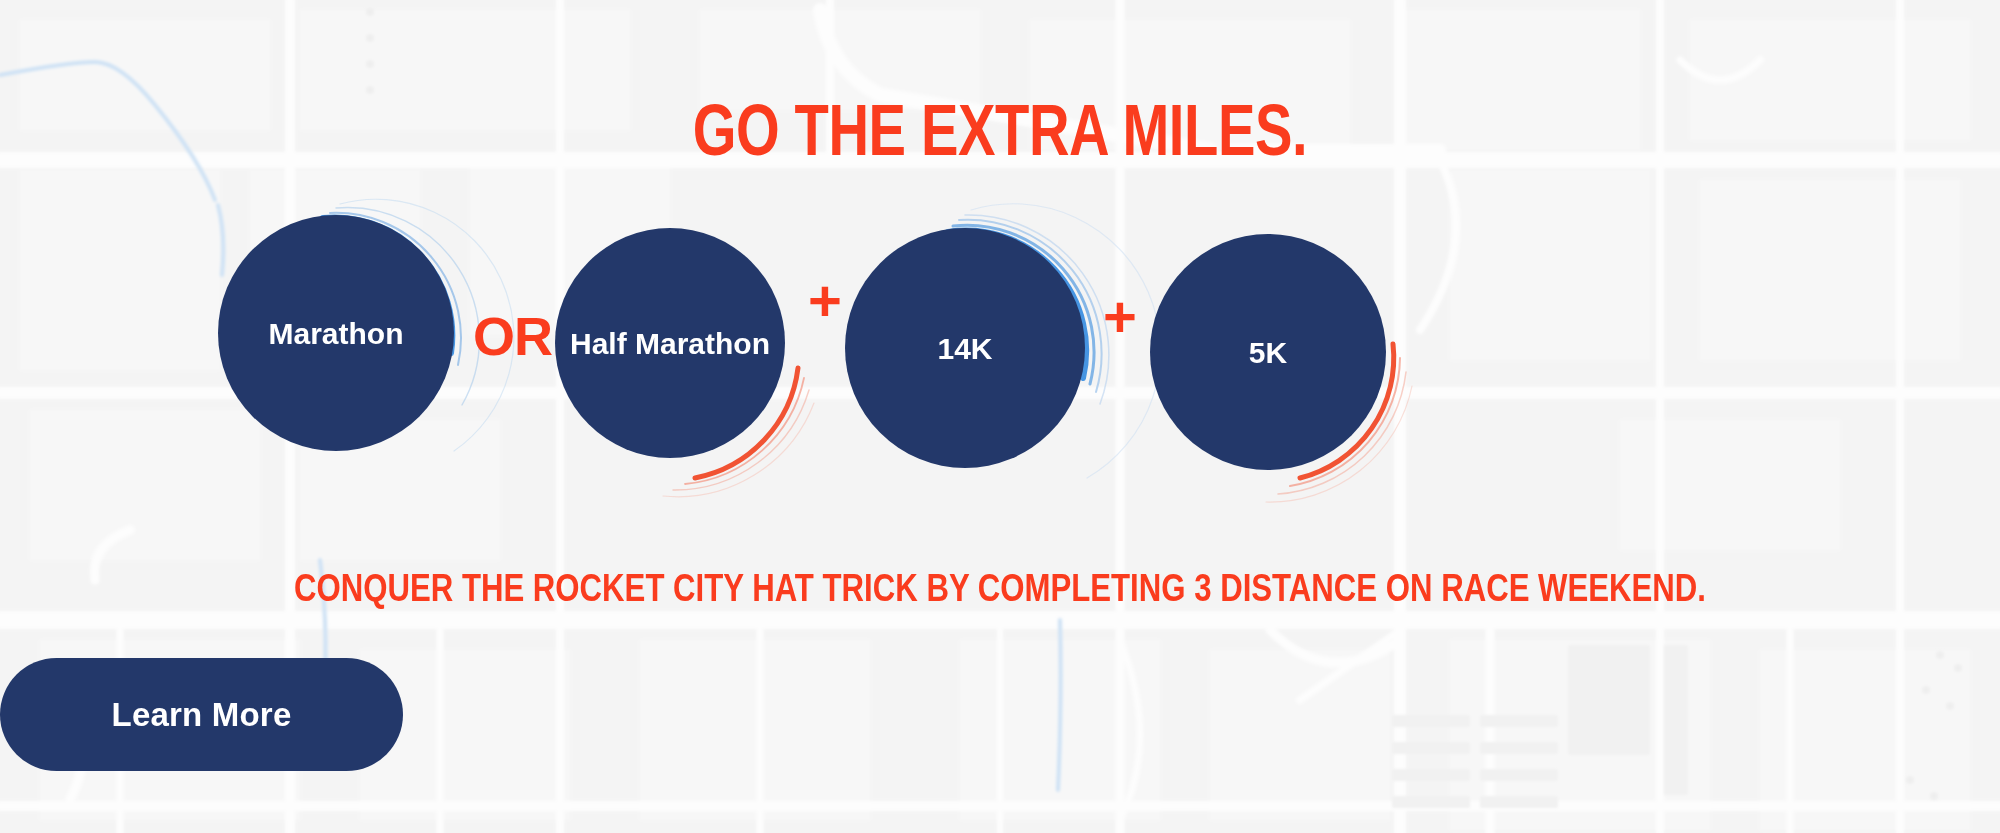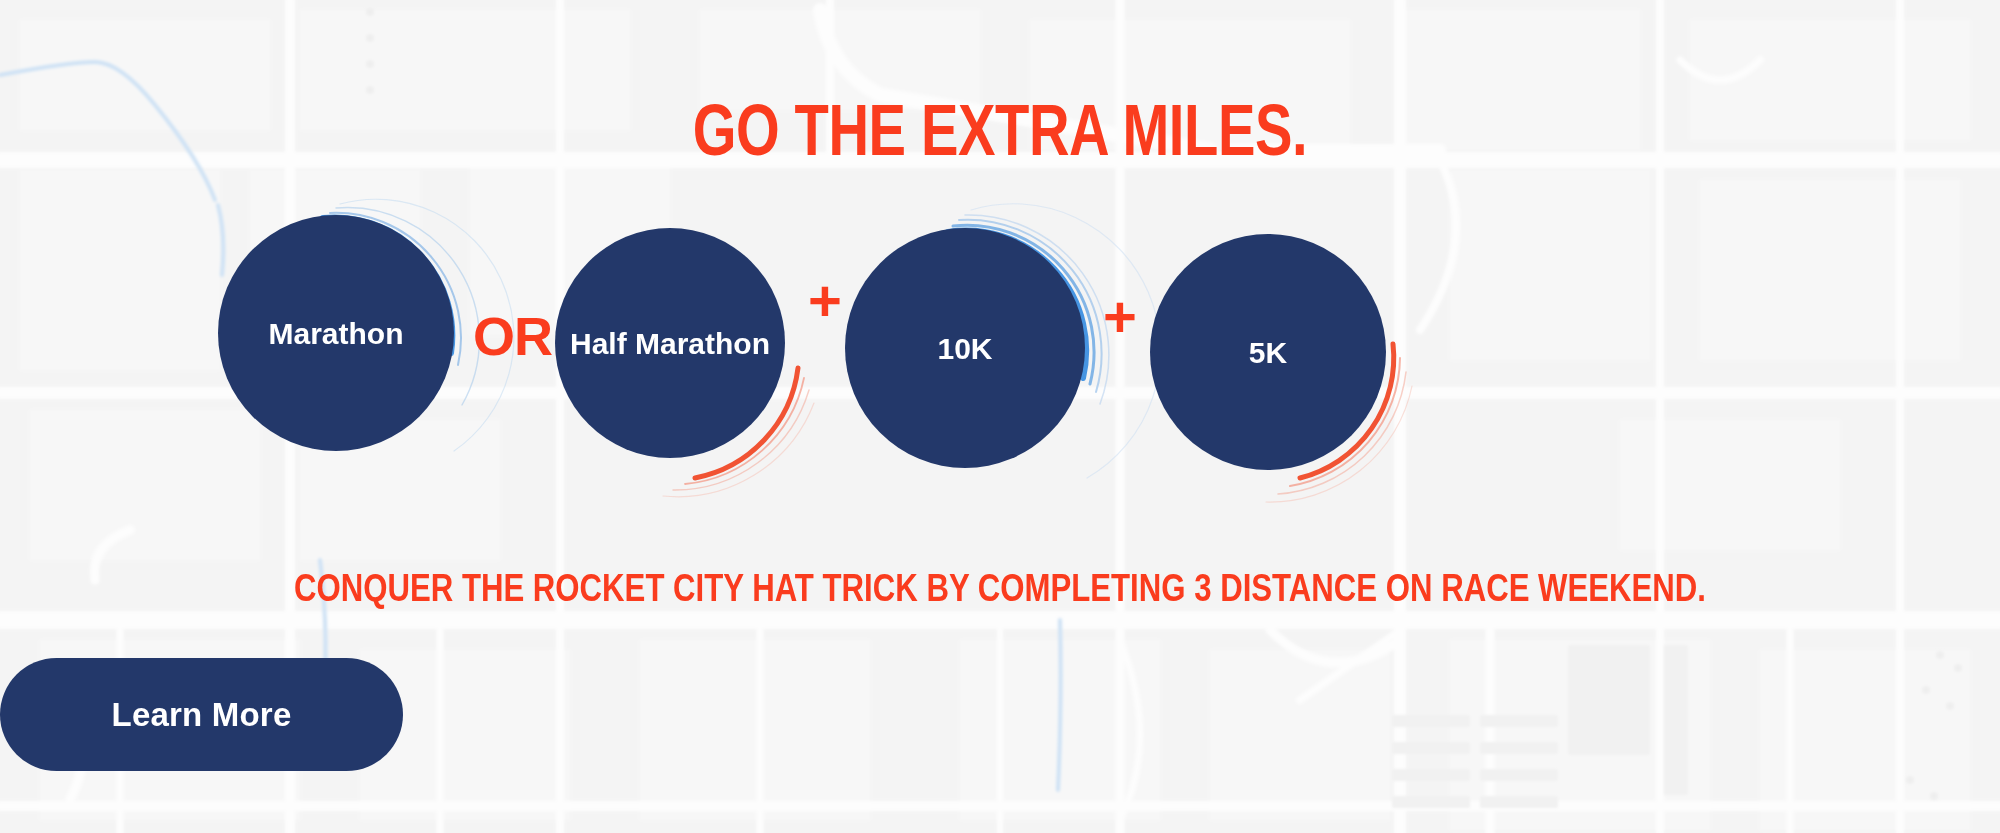--- a/index.html
+++ b/index.html
@@ -285,21 +285,21 @@
       <svg class="arcs" width="240" height="240" viewBox="0 0 240 240">
         <g fill="none" stroke-linecap="round">
           <path d="M103 4 A120 120 0 0 1 238 150" stroke="#3d8fe0" stroke-width="6" opacity="0.95"></path>
           <path d="M108 -2 A127 127 0 0 1 245 156" stroke="#5ea0e2" stroke-width="3" opacity="0.75"></path>
           <path d="M114 -8 A134 134 0 0 1 251 164" stroke="#88b8e8" stroke-width="2" opacity="0.6"></path>
           <path d="M120 -13 A140 140 0 0 1 255 176" stroke="#a9caed" stroke-width="1.5" opacity="0.5"></path>
           <path d="M126 -18 A147 147 0 0 1 242 250" stroke="#c4daf2" stroke-width="1.2" opacity="0.45"></path>
         </g>
       </svg>
       <div class="disc" style="width:240px; height:240px;">
-        <span class="disc-label" style="font-size:30px;">10K</span>
+        <span class="disc-label" style="font-size:30px;">14K</span>
       </div>
     </div>
 
     <div class="disc-wrap" style="left:1150px; top:234px; width:236px; height:236px;">
       <svg class="arcs" width="236" height="236" viewBox="0 0 236 236">
         <g fill="none" stroke-linecap="round">
           <path d="M243 110 A124 124 0 0 1 150 244" stroke="#f04a28" stroke-width="5" opacity="0.95"></path>
           <path d="M250 124 A131 131 0 0 1 140 252" stroke="#f2795f" stroke-width="2" opacity="0.55"></path>
           <path d="M256 138 A138 138 0 0 1 128 260" stroke="#f4a18f" stroke-width="1.5" opacity="0.5"></path>
           <path d="M262 152 A145 145 0 0 1 116 268" stroke="#f6bbae" stroke-width="1.2" opacity="0.45"></path>

